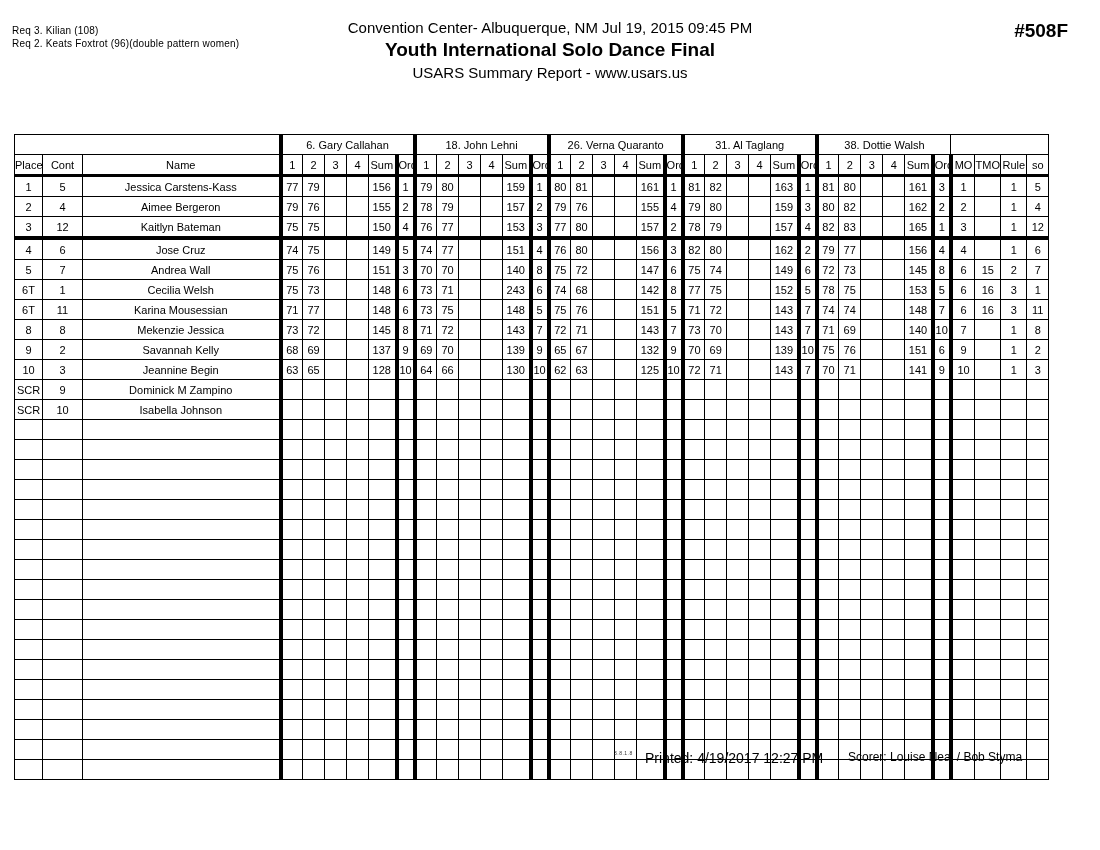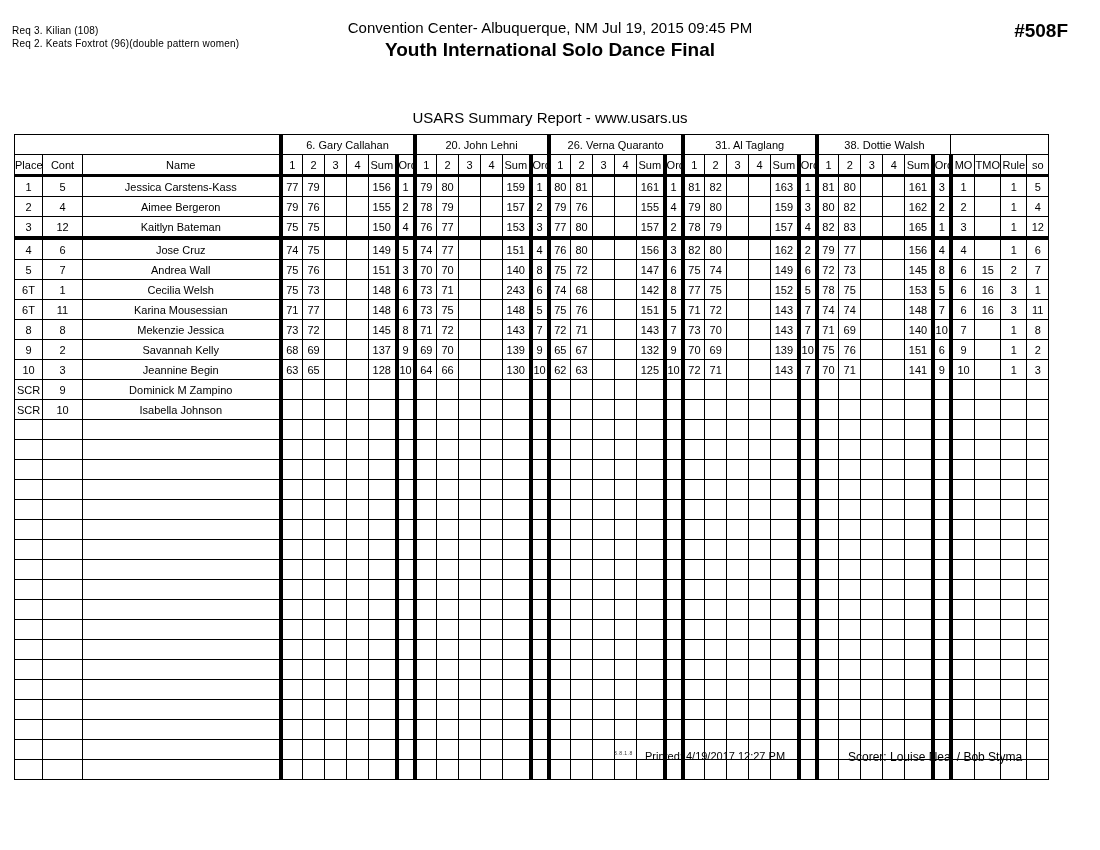--- a/index.html
+++ b/index.html
@@ -48,21 +48,20 @@
   }
   #event-title {
     font-size: 19px;
     font-weight: bold;
     line-height: 24px;
   }
   #report-line {
     font-size: 15px;
     font-weight: normal;
     line-height: 21px;
-    margin-top: 45px;
   }
   #event-number {
     position: absolute;
     right: 32px;
     top: 20px;
     font-size: 19px;
     font-weight: bold;
   }
 
   
@@ -133,21 +132,21 @@
     left: 614px;
     top: 750px;
     font-size: 5px;
     color: #333;
     letter-spacing: 0.5px;
   }
   #printed-label {
     position: absolute;
     left: 645px;
     top: 750px;
-    font-size: 11px;
+    font-size: 14px;
   }
   #scorer-label {
     position: absolute;
     left: 848px;
     top: 750px;
     font-size: 12px;
   }
 </style>
 </head>
 <body>
@@ -201,21 +200,21 @@
       <col style="width:18px">
     <col style="width:24px">
       <col style="width:26px">
       <col style="width:26px">
       <col style="width:22px">
   </colgroup>
   <tbody id="sheet-body">
       <tr class="judge-band">
         <td class="band-empty" colspan="3"></td>
         <td class="band-name grp-start" colspan="6">6.   Gary Callahan</td>
-        <td class="band-name grp-start" colspan="6">20.  John Lehni</td>
+        <td class="band-name grp-start" colspan="6">18.  John Lehni</td>
         <td class="band-name grp-start" colspan="6">26.  Verna Quaranto</td>
         <td class="band-name grp-start" colspan="6">31.  Al Taglang</td>
         <td class="band-name grp-start" colspan="6">38.  Dottie Walsh</td>
         <td class="band-empty" colspan="4"></td>
       </tr>
       <tr class="col-head head-underline">
         <td>Place</td>
         <td>Cont</td>
         <td class="h-left">Name</td>
         <td class="grp-start">1</td>

